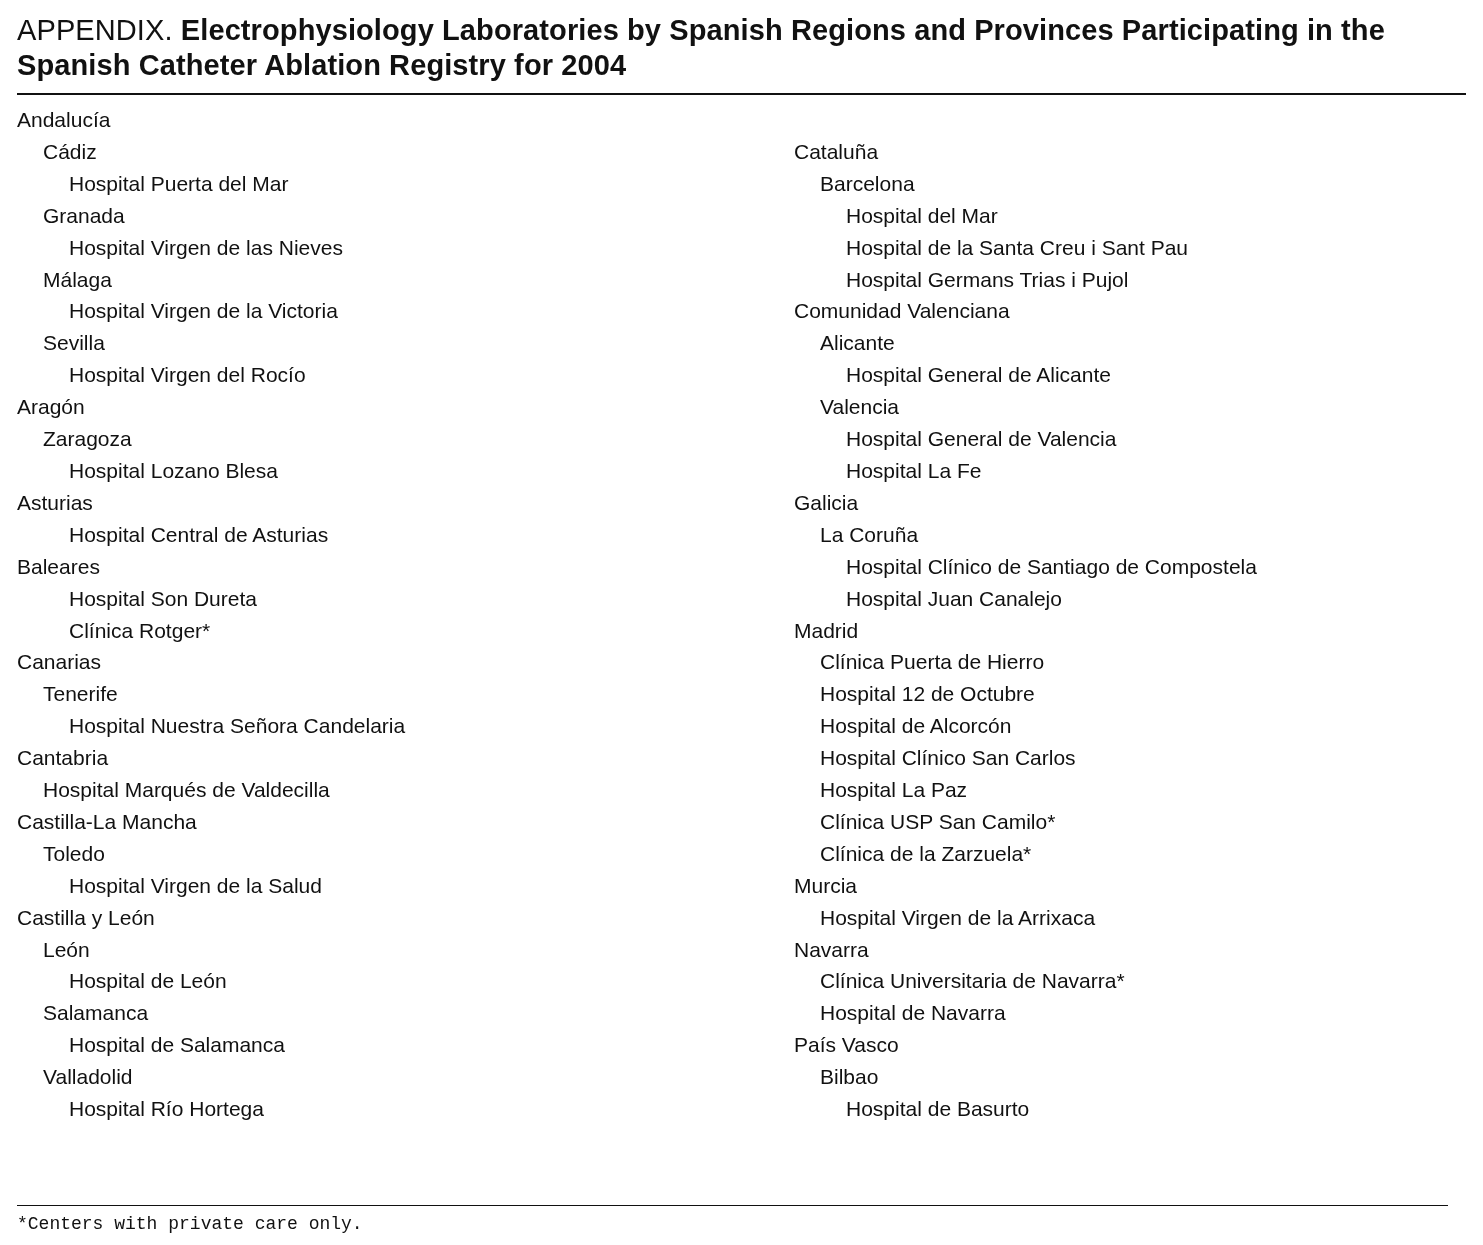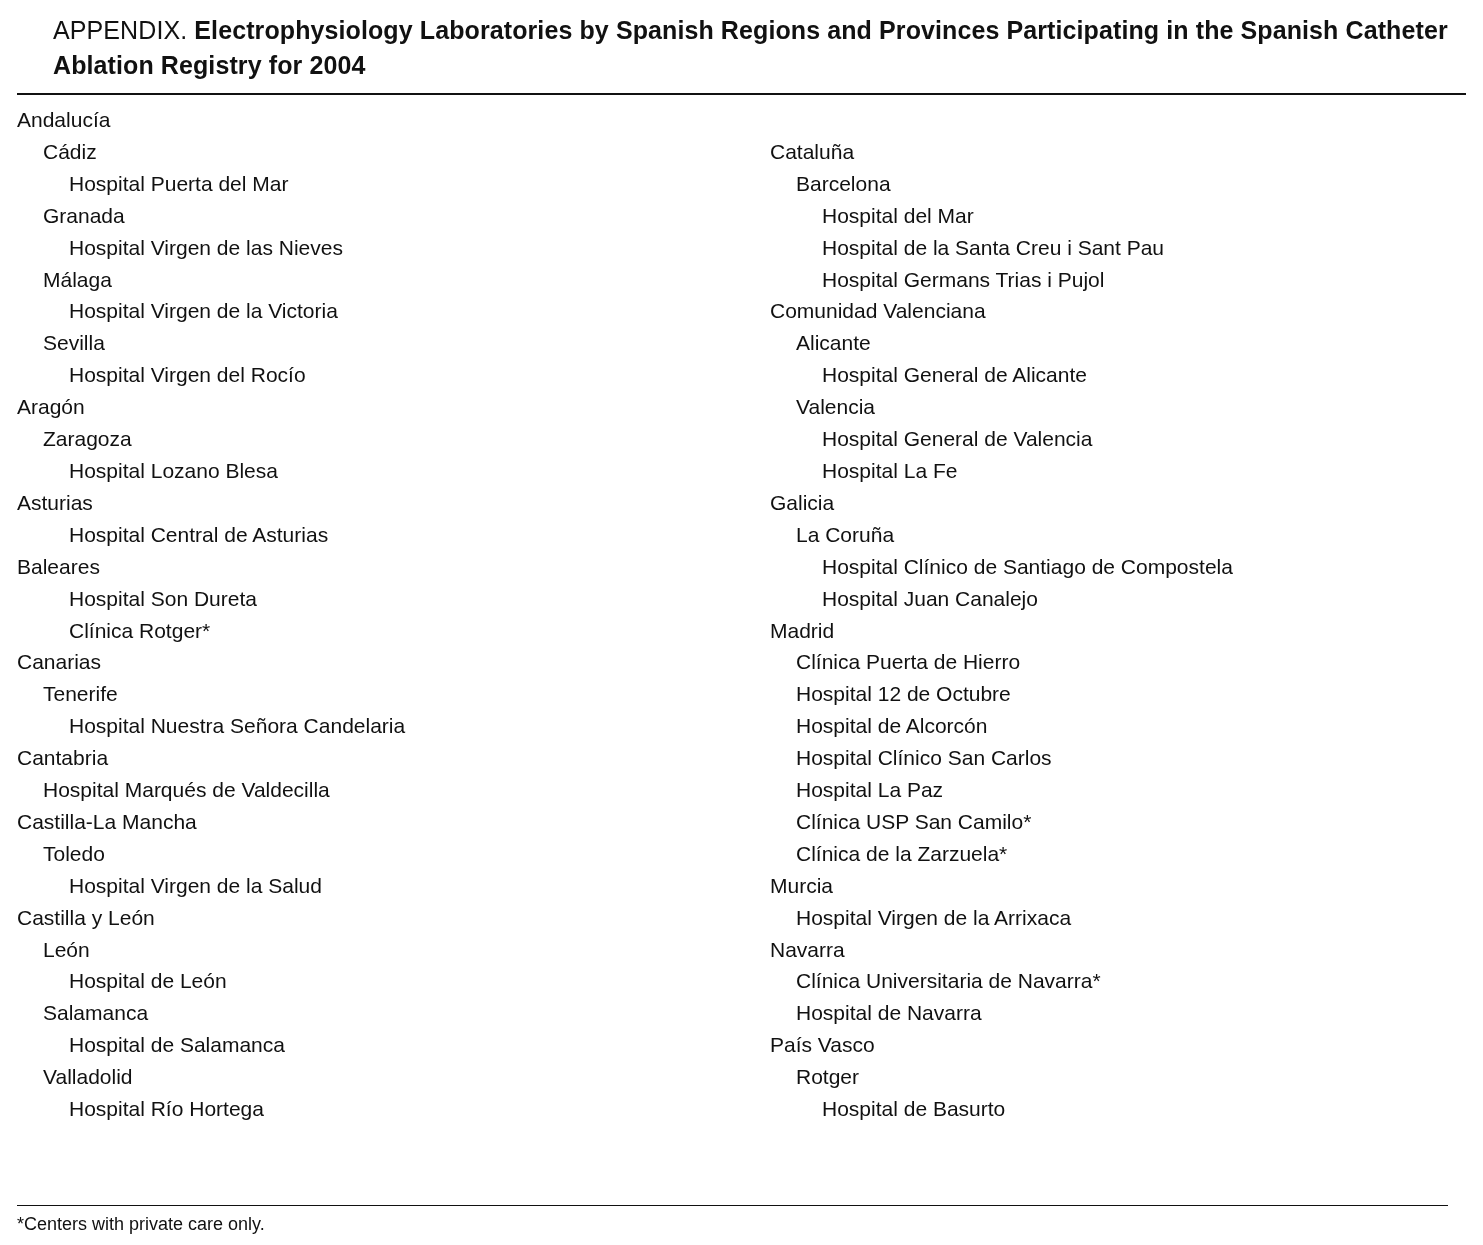--- a/index.html
+++ b/index.html
@@ -11,54 +11,54 @@
   }
   .page {
     position: relative;
     width: 1483px;
     height: 1245px;
     box-sizing: border-box;
     padding: 13px 17px 0 17px;
     overflow: hidden;
   }
   .title {
-    font-size: 25px;
+    font-size: 29px;
     line-height: 35px;
     max-width: 1420px;
     letter-spacing: 0.1px;
-    margin-left: 36px;
   }
   .title-prefix { font-weight: 400; }
   .title-bold   { font-weight: 700; }
   .title-rule {
     border: none;
     border-top: 2px solid #111111;
     margin: 10px 0 0 0;
   }
   .columns {
     display: flex;
     align-items: flex-end;
     margin-top: 9px;
   }
   .col { box-sizing: border-box; }
   .col-left  { width: 753px; flex: 0 0 753px; }
-  .col-right { flex: 1 1 auto; }
+  .col-right { flex: 1 1 auto; margin-left: 24px; }
   .entry {
     font-size: 21px;
     line-height: 31.9px;
     white-space: nowrap;
   }
   .level-0 { padding-left: 0px; }
   .level-1 { padding-left: 26px; }
   .level-2 { padding-left: 52px; }
   .footer {
     position: absolute;
     left: 17px;
     right: 35px;
     bottom: 10px;
+    font-family: Liberation Mono, monospace;
   }
   .footnote-rule {
     border: none;
     border-top: 1.5px solid #111111;
     margin: 0 0 7px 0;
   }
   .footnote {
     font-size: 18px;
     line-height: 22px;
   }
@@ -133,21 +133,21 @@
         <div class="entry level-1">Hospital Clínico San Carlos</div>
         <div class="entry level-1">Hospital La Paz</div>
         <div class="entry level-1">Clínica USP San Camilo*</div>
         <div class="entry level-1">Clínica de la Zarzuela*</div>
         <div class="entry level-0">Murcia</div>
         <div class="entry level-1">Hospital Virgen de la Arrixaca</div>
         <div class="entry level-0">Navarra</div>
         <div class="entry level-1">Clínica Universitaria de Navarra*</div>
         <div class="entry level-1">Hospital de Navarra</div>
         <div class="entry level-0">País Vasco</div>
-        <div class="entry level-1">Rotger</div>
+        <div class="entry level-1">Bilbao</div>
         <div class="entry level-2">Hospital de Basurto</div>
       </div>
   </div>
 
   <div class="footer">
     <hr class="footnote-rule">
     <div class="footnote">*Centers with private care only.</div>
   </div>
 
 </div>

